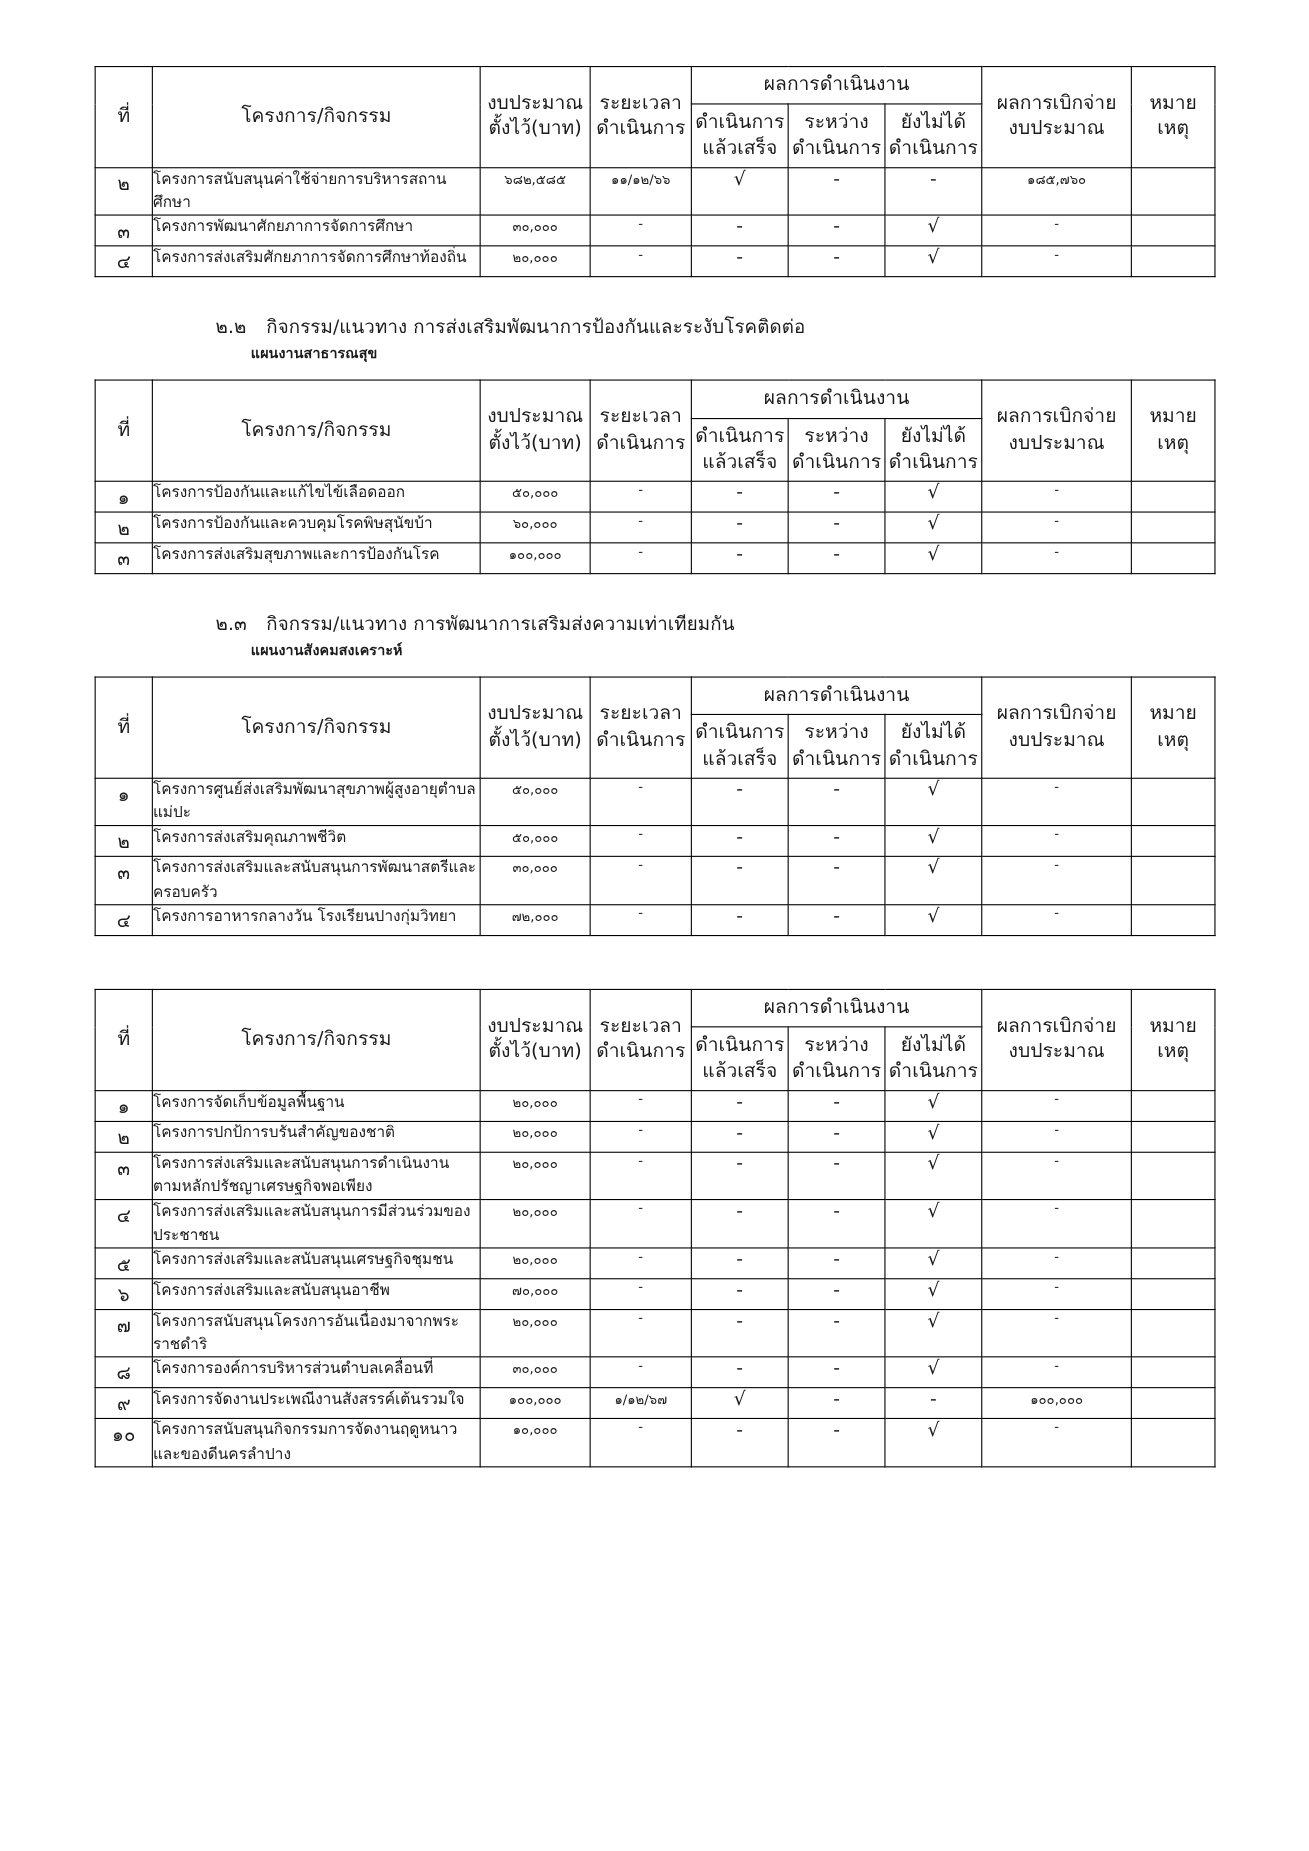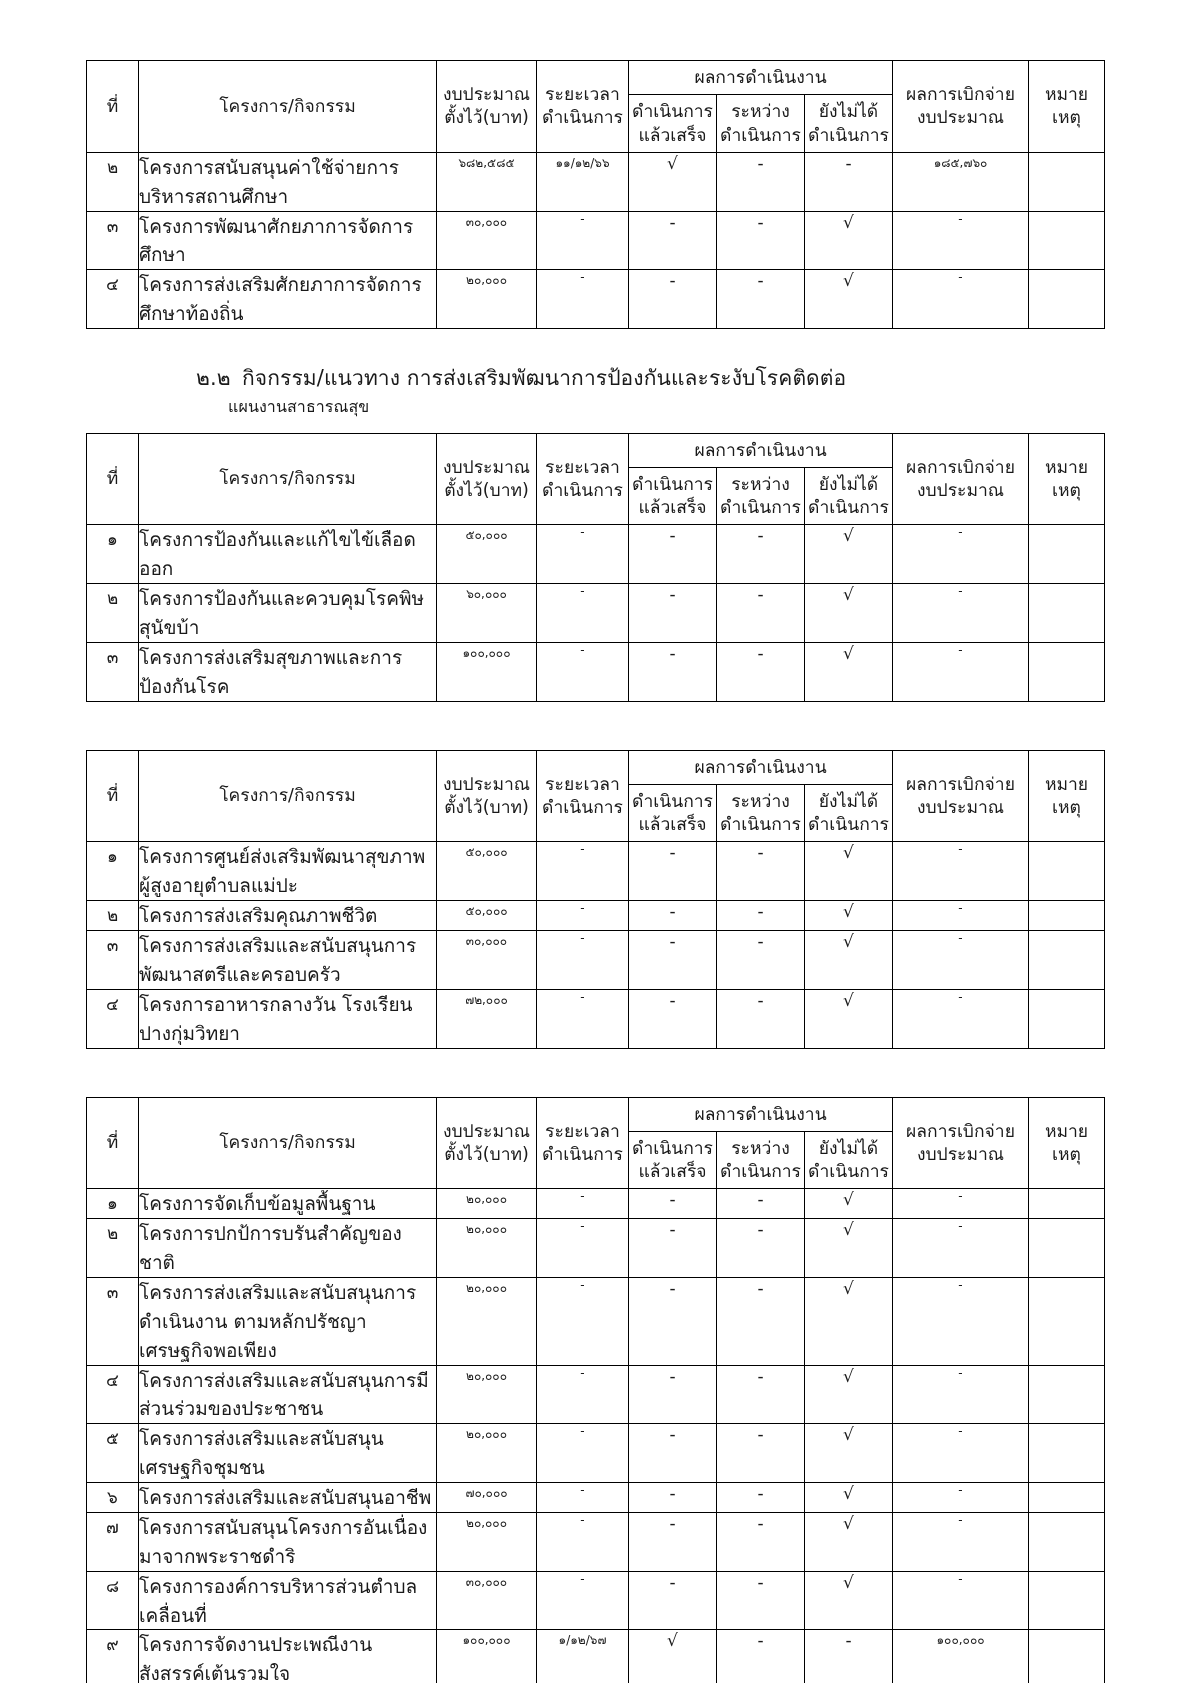--- a/index.html
+++ b/index.html
@@ -22,36 +22,37 @@
     box-sizing: border-box;
     padding: 60px 86px 40px 86px;
   }
 
   
   .section-head {
     margin: 0;
     padding: 0;
   }
   .sec-title {
-    font-size: 21px;
+    font-size: 17px;
     line-height: 1.5;
     padding-left: 110px;
     white-space: nowrap;
     letter-spacing: 0.1px;
   }
   .sec-title .num {
     display: inline-block;
     min-width: 46px;
   }
   .sec-sub {
-    font-size: 16px;
+    font-size: 13px;
     line-height: 1.5;
     padding-left: 142px;
     white-space: nowrap;
     letter-spacing: 0.1px;
+    font-weight: bold;
   }
 
   
   table.rpt {
     border-collapse: collapse;
     width: 1018px;
     table-layout: fixed;
     font-size: 17px;
   }
   table.rpt td, table.rpt th {
@@ -85,21 +86,21 @@
   td.no {
     text-align: center;
     vertical-align: top;
     padding: 6px 2px 6px 2px;
     font-size: 17px;
   }
   td.proj {
     text-align: left;
     padding: 6px 6px 6px 9px;
     line-height: 1.52;
-    font-size: 19px;
+    font-size: 14px;
   }
   td.num {
     text-align: center;
     padding: 6px 6px 6px 6px;
     font-size: 12px;
     white-space: nowrap;
   }
   td.mark {
     text-align: center;
     padding: 6px 4px;
@@ -283,20 +284,24 @@
             <td class="num">-</td>
             <td class="mark">-</td>
             <td class="mark">-</td>
             <td class="mark">√</td>
             <td class="num">-</td>
             <td class="mark"></td>
           </tr>
         </tbody>
       </table>
       <div class="gap-md"></div>
+      <div class="section-head">
+        <div class="sec-title"><span class="num">๒.๓</span><span>กิจกรรม/แนวทาง การพัฒนาการเสริมส่งความเท่าเทียมกัน</span></div>
+        <div class="sec-sub">แผนงานสังคมสงเคราะห์</div>
+      </div>
       <div class="gap-xs"></div>
       <table class="rpt">
         <colgroup>
           <col class="c-no">
           <col class="c-proj">
           <col class="c-budget">
           <col class="c-period">
           <col class="c-done">
           <col class="c-prog">
           <col class="c-notyet">

